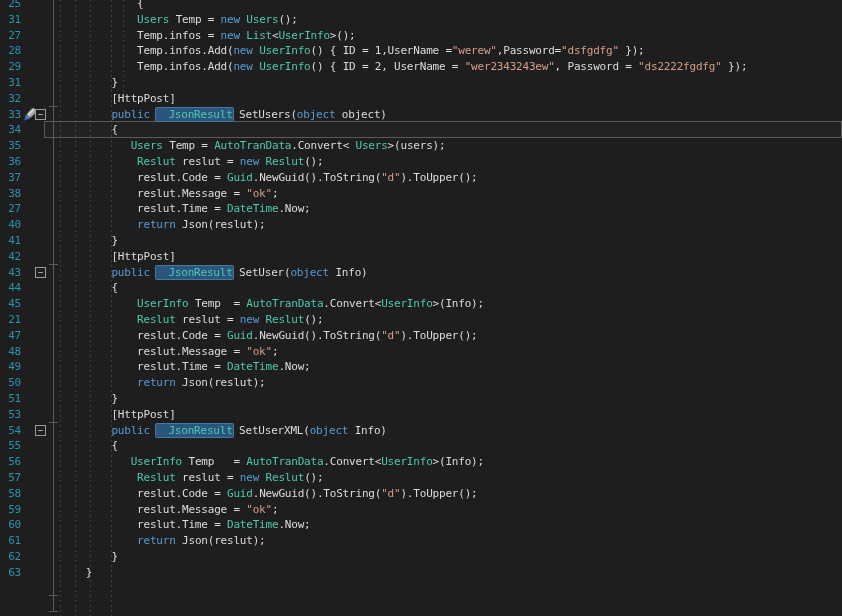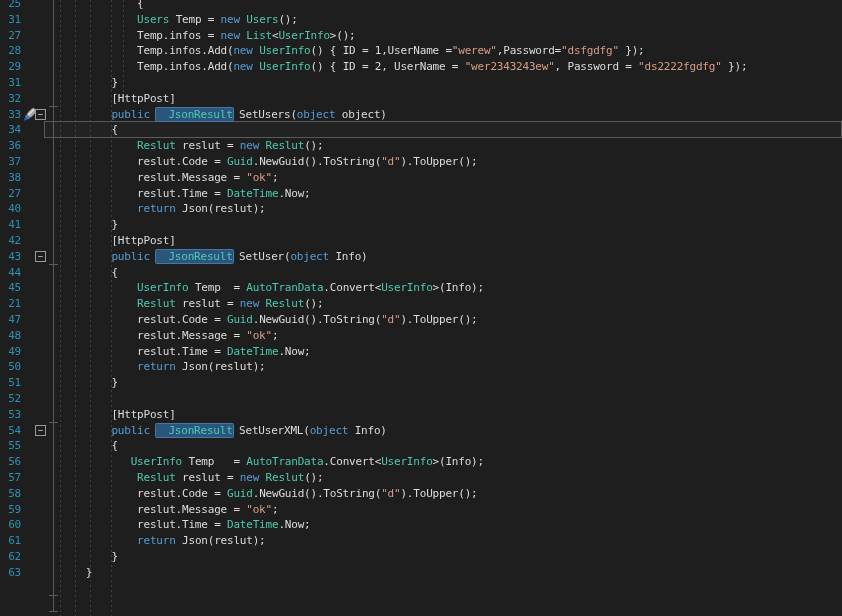--- a/index.html
+++ b/index.html
@@ -69,37 +69,37 @@
     <g transform="rotate(45 9.5 8.5)">
       <rect x="7" y="0.8" width="5.6" height="10" rx="2.3" fill="#a8a8a8" stroke="#6e6e6e" stroke-width="0.6"></rect>
       <rect x="8" y="1.6" width="1.7" height="8.4" rx="0.8" fill="#dadada"></rect>
       <polygon points="7,10.9 12.6,10.9 9.8,16.6" fill="#3f74c0"></polygon>
       <polygon points="8.3,13.5 11.3,13.5 9.8,16.6" fill="#27578f"></polygon>
       <line x1="7.6" y1="11.9" x2="12" y2="11.9" stroke="#5e96d8" stroke-width="0.7"></line>
     </g>
   </svg>
 </div><div class="gf"><div class="fold-box">−</div></div><div class="code"><span class="tok-p">        </span><span class="tok-k">public</span><span class="tok-p"> </span><span class="tok-h">JsonResult</span><span class="tok-p"> SetUsers(</span><span class="tok-k">object</span><span class="tok-p"> object)</span></div></div>
       <div class="row"><div class="gn">34</div><div class="gi"></div><div class="gf"></div><div class="code"><span class="tok-p">        {</span></div></div>
+      <div class="row"><div class="gn">35</div><div class="gi"></div><div class="gf"></div><div class="code"><span class="tok-p">           </span><span class="tok-t">Users</span><span class="tok-p"> Temp = </span><span class="tok-t">AutoTranData</span><span class="tok-p">.Convert&lt; </span><span class="tok-t">Users</span><span class="tok-p">&gt;(users);</span></div></div>
       <div class="row"><div class="gn">36</div><div class="gi"></div><div class="gf"></div><div class="code"><span class="tok-p">            </span><span class="tok-t">Reslut</span><span class="tok-p"> reslut = </span><span class="tok-k">new</span><span class="tok-p"> </span><span class="tok-t">Reslut</span><span class="tok-p">();</span></div></div>
       <div class="row"><div class="gn">37</div><div class="gi"></div><div class="gf"></div><div class="code"><span class="tok-p">            reslut.Code = </span><span class="tok-t">Guid</span><span class="tok-p">.NewGuid().ToString(</span><span class="tok-s">"d"</span><span class="tok-p">).ToUpper();</span></div></div>
       <div class="row"><div class="gn">38</div><div class="gi"></div><div class="gf"></div><div class="code"><span class="tok-p">            reslut.Message = </span><span class="tok-s">"ok"</span><span class="tok-p">;</span></div></div>
       <div class="row"><div class="gn">27</div><div class="gi"></div><div class="gf"></div><div class="code"><span class="tok-p">            reslut.Time = </span><span class="tok-t">DateTime</span><span class="tok-p">.Now;</span></div></div>
       <div class="row"><div class="gn">40</div><div class="gi"></div><div class="gf"></div><div class="code"><span class="tok-p">            </span><span class="tok-k">return</span><span class="tok-p"> Json(reslut);</span></div></div>
       <div class="row"><div class="gn">41</div><div class="gi"></div><div class="gf"></div><div class="code"><span class="tok-p">        }</span></div></div>
       <div class="row"><div class="gn">42</div><div class="gi"></div><div class="gf"></div><div class="code"><span class="tok-p">        [HttpPost]</span></div></div>
       <div class="row"><div class="gn">43</div><div class="gi"></div><div class="gf"><div class="fold-box">−</div></div><div class="code"><span class="tok-p">        </span><span class="tok-k">public</span><span class="tok-p"> </span><span class="tok-h">JsonResult</span><span class="tok-p"> SetUser(</span><span class="tok-k">object</span><span class="tok-p"> Info)</span></div></div>
       <div class="row"><div class="gn">44</div><div class="gi"></div><div class="gf"></div><div class="code"><span class="tok-p">        {</span></div></div>
       <div class="row"><div class="gn">45</div><div class="gi"></div><div class="gf"></div><div class="code"><span class="tok-p">            </span><span class="tok-t">UserInfo</span><span class="tok-p"> Temp  = </span><span class="tok-t">AutoTranData</span><span class="tok-p">.Convert&lt;</span><span class="tok-t">UserInfo</span><span class="tok-p">&gt;(Info);</span></div></div>
       <div class="row"><div class="gn">21</div><div class="gi"></div><div class="gf"></div><div class="code"><span class="tok-p">            </span><span class="tok-t">Reslut</span><span class="tok-p"> reslut = </span><span class="tok-k">new</span><span class="tok-p"> </span><span class="tok-t">Reslut</span><span class="tok-p">();</span></div></div>
       <div class="row"><div class="gn">47</div><div class="gi"></div><div class="gf"></div><div class="code"><span class="tok-p">            reslut.Code = </span><span class="tok-t">Guid</span><span class="tok-p">.NewGuid().ToString(</span><span class="tok-s">"d"</span><span class="tok-p">).ToUpper();</span></div></div>
       <div class="row"><div class="gn">48</div><div class="gi"></div><div class="gf"></div><div class="code"><span class="tok-p">            reslut.Message = </span><span class="tok-s">"ok"</span><span class="tok-p">;</span></div></div>
       <div class="row"><div class="gn">49</div><div class="gi"></div><div class="gf"></div><div class="code"><span class="tok-p">            reslut.Time = </span><span class="tok-t">DateTime</span><span class="tok-p">.Now;</span></div></div>
       <div class="row"><div class="gn">50</div><div class="gi"></div><div class="gf"></div><div class="code"><span class="tok-p">            </span><span class="tok-k">return</span><span class="tok-p"> Json(reslut);</span></div></div>
       <div class="row"><div class="gn">51</div><div class="gi"></div><div class="gf"></div><div class="code"><span class="tok-p">        }</span></div></div>
-      <div class="row"><div class="gn">52</div><div class="gi"></div><div class="gf"></div><div class="code"></div></div>
       <div class="row"><div class="gn">53</div><div class="gi"></div><div class="gf"></div><div class="code"><span class="tok-p">        [HttpPost]</span></div></div>
       <div class="row"><div class="gn">54</div><div class="gi"></div><div class="gf"><div class="fold-box">−</div></div><div class="code"><span class="tok-p">        </span><span class="tok-k">public</span><span class="tok-p"> </span><span class="tok-h">JsonResult</span><span class="tok-p"> SetUserXML(</span><span class="tok-k">object</span><span class="tok-p"> Info)</span></div></div>
       <div class="row"><div class="gn">55</div><div class="gi"></div><div class="gf"></div><div class="code"><span class="tok-p">        {</span></div></div>
       <div class="row"><div class="gn">56</div><div class="gi"></div><div class="gf"></div><div class="code"><span class="tok-p">           </span><span class="tok-t">UserInfo</span><span class="tok-p"> Temp   = </span><span class="tok-t">AutoTranData</span><span class="tok-p">.Convert&lt;</span><span class="tok-t">UserInfo</span><span class="tok-p">&gt;(Info);</span></div></div>
       <div class="row"><div class="gn">57</div><div class="gi"></div><div class="gf"></div><div class="code"><span class="tok-p">            </span><span class="tok-t">Reslut</span><span class="tok-p"> reslut = </span><span class="tok-k">new</span><span class="tok-p"> </span><span class="tok-t">Reslut</span><span class="tok-p">();</span></div></div>
       <div class="row"><div class="gn">58</div><div class="gi"></div><div class="gf"></div><div class="code"><span class="tok-p">            reslut.Code = </span><span class="tok-t">Guid</span><span class="tok-p">.NewGuid().ToString(</span><span class="tok-s">"d"</span><span class="tok-p">).ToUpper();</span></div></div>
       <div class="row"><div class="gn">59</div><div class="gi"></div><div class="gf"></div><div class="code"><span class="tok-p">            reslut.Message = </span><span class="tok-s">"ok"</span><span class="tok-p">;</span></div></div>
       <div class="row"><div class="gn">60</div><div class="gi"></div><div class="gf"></div><div class="code"><span class="tok-p">            reslut.Time = </span><span class="tok-t">DateTime</span><span class="tok-p">.Now;</span></div></div>
       <div class="row"><div class="gn">61</div><div class="gi"></div><div class="gf"></div><div class="code"><span class="tok-p">            </span><span class="tok-k">return</span><span class="tok-p"> Json(reslut);</span></div></div>
       <div class="row"><div class="gn">62</div><div class="gi"></div><div class="gf"></div><div class="code"><span class="tok-p">        }</span></div></div>

